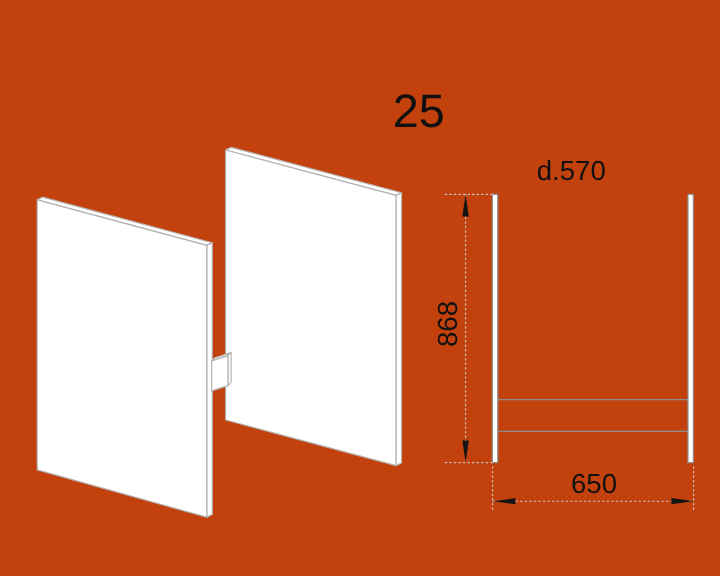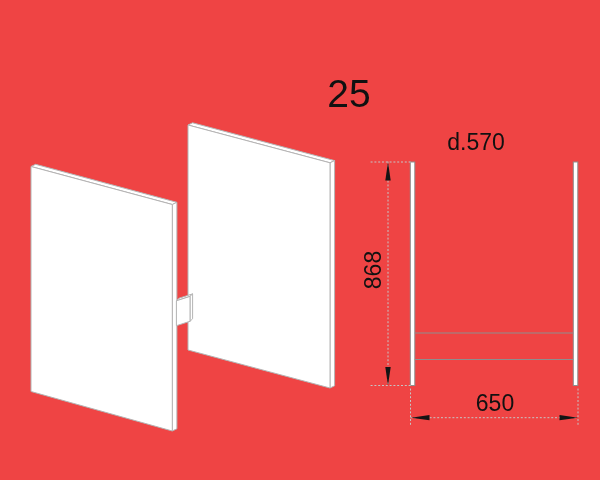--- a/index.html
+++ b/index.html
@@ -7,21 +7,21 @@
     padding: 0;
     background: #ffffff;
     width: 600px;
     height: 480px;
     overflow: hidden;
   }
   .canvas {
     position: relative;
     width: 600px;
     height: 480px;
-    background: #ef4444;
+    background: #c2410c;
   }
   svg text {
     font-family: "Liberation Sans", "DejaVu Sans", sans-serif;
     fill: #111111;
   }
   .title-text  { font-size: 39px; }
   .dim-text    { font-size: 23px; }
   .depth-text  { font-size: 23px; }
   .dotted {
     stroke-dasharray: 1.2 2.6;

